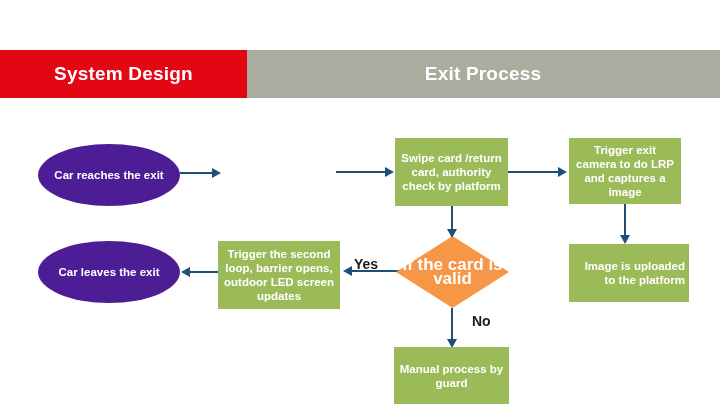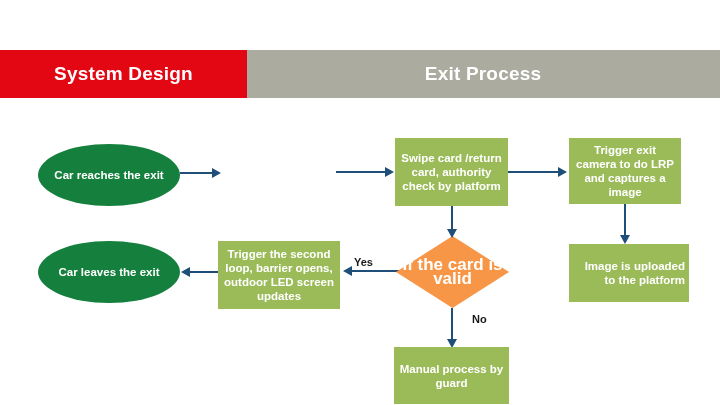--- a/index.html
+++ b/index.html
@@ -64,21 +64,21 @@
     align-items: center;
     justify-content: center;
     text-align: center;
     color: #ffffff;
     font-size: 11.5px;
     line-height: 14px;
     font-weight: bold;
     padding: 2px 4px;
   }
   .oval {
-    background: #15803d;
+    background: #4c1d95;
     border-radius: 50%;
   }
   .rect {
     background: #9BBB59;
   }
   .diamond-wrap {
     position: absolute;
   }
   .diamond-shape {
     position: absolute;
@@ -124,21 +124,21 @@
   }
   .arrow-down {
     border-left: 5px solid transparent;
     border-right: 5px solid transparent;
     border-top: 9px solid #1F4E79;
   }
 
   .edge-label {
     position: absolute;
     color: #1a1a1a;
-    font-size: 11px;
+    font-size: 14px;
     font-weight: bold;
     white-space: nowrap;
   }
 </style>
 </head>
 <body>
 
 <div id="slide">
 
   <div class="band band-red"></div>

